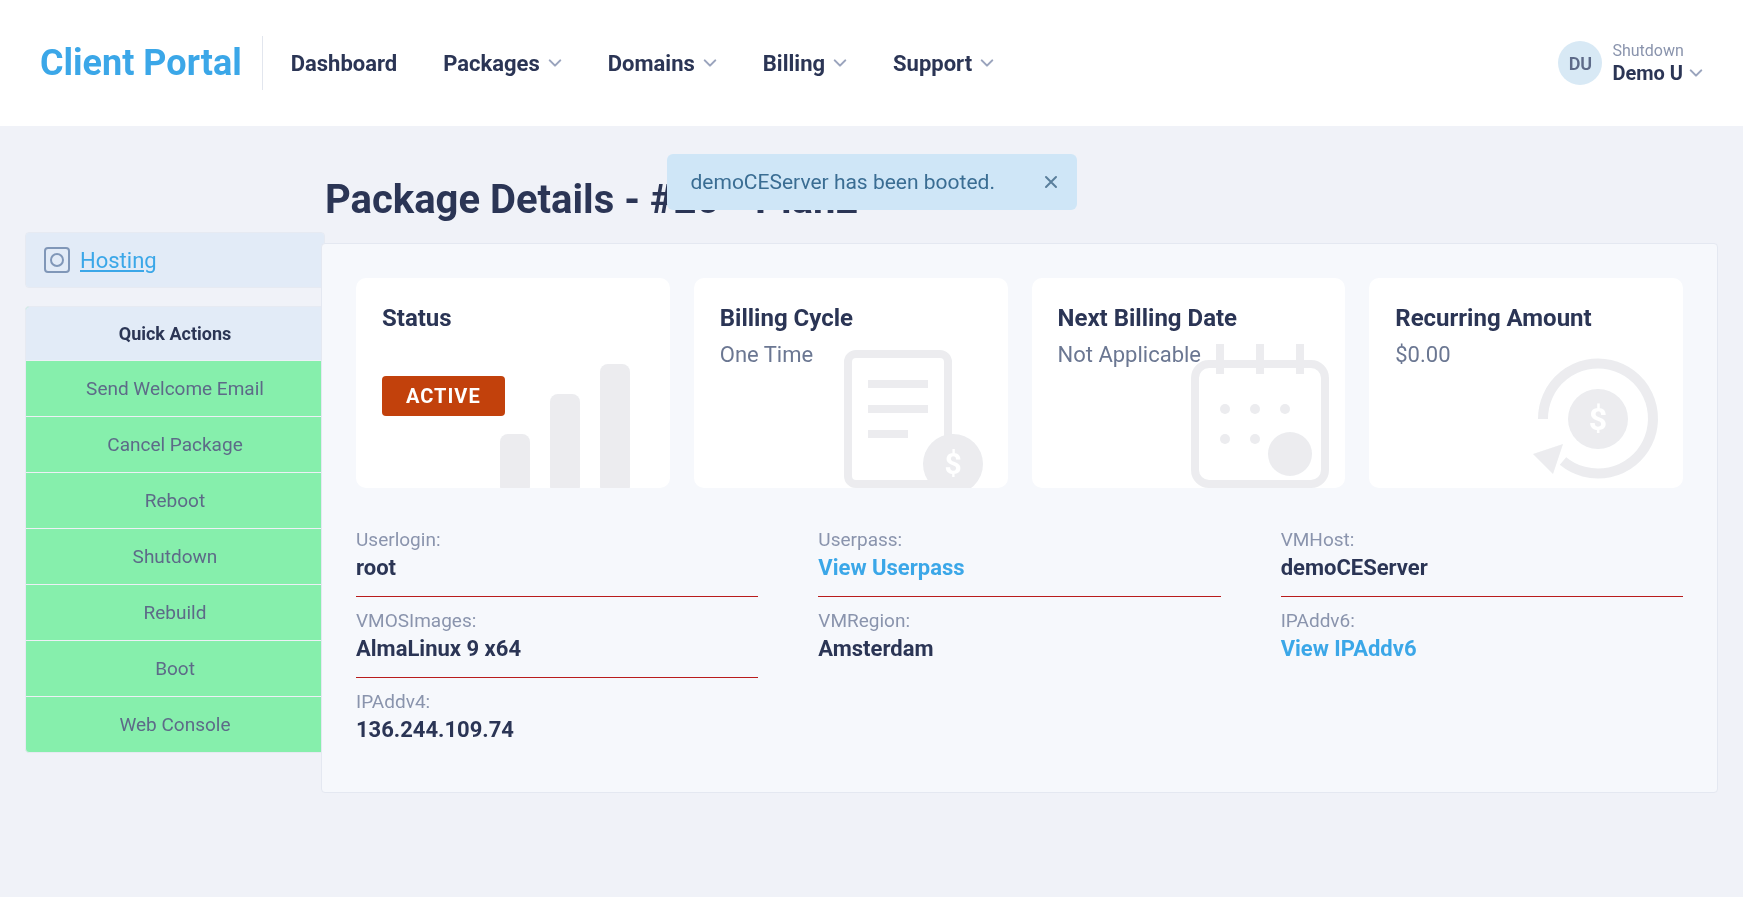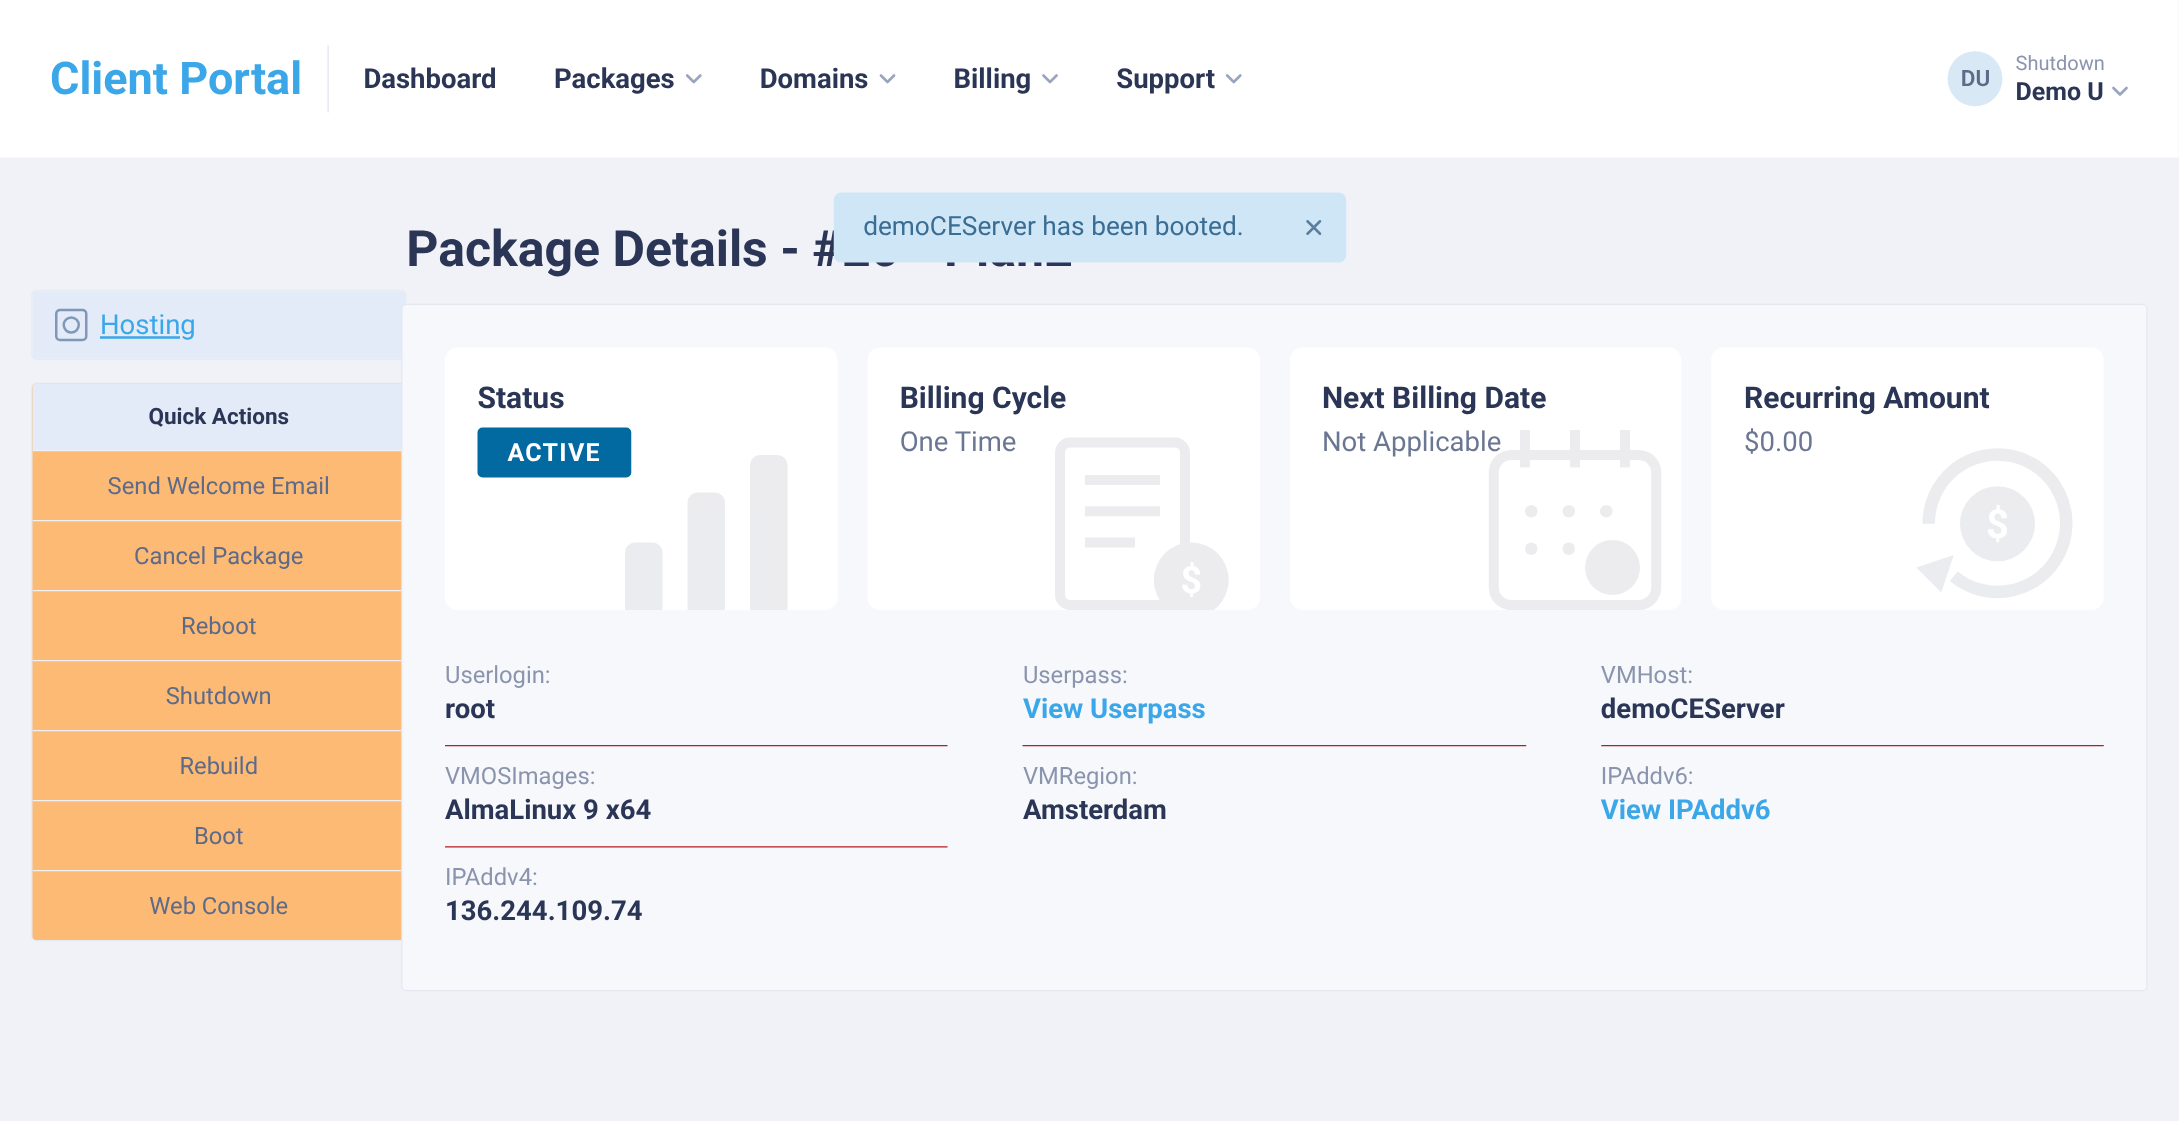--- a/index.html
+++ b/index.html
@@ -82,21 +82,21 @@
     position: relative;
   }
 
   
   .sidebar {
     width: 300px;
     flex-shrink: 0;
     margin-top: 76px;
   }
   .side-card {
-    background: #fdba74;
+    background: #86efac;
     border: 1px solid #e6eaf2;
     border-radius: 4px;
     margin-bottom: 18px;
     overflow:hidden;
   }
   .hosting-row {
     background: #e2ebf7;
     padding: 14px 18px;
     display:flex;
     align-items:center;
@@ -169,27 +169,28 @@
     font-weight:700;
     color:#2b3555;
     margin-bottom: 10px;
   }
   .card .val {
     font-size: 22px;
     color:#6b7792;
   }
   .badge {
     display:inline-block;
-    background:#0369a1;
+    background:#c2410c;
     color:#ffffff;
     font-weight:700;
     font-size:20px;
     letter-spacing:1px;
     padding: 8px 24px;
     border-radius:4px;
+    margin-top:34px;
   }
   .card-bg {
     position:absolute;
     right:-10px;
     bottom:-20px;
     opacity:0.09;
     pointer-events:none;
   }
 
   .info-grid {

